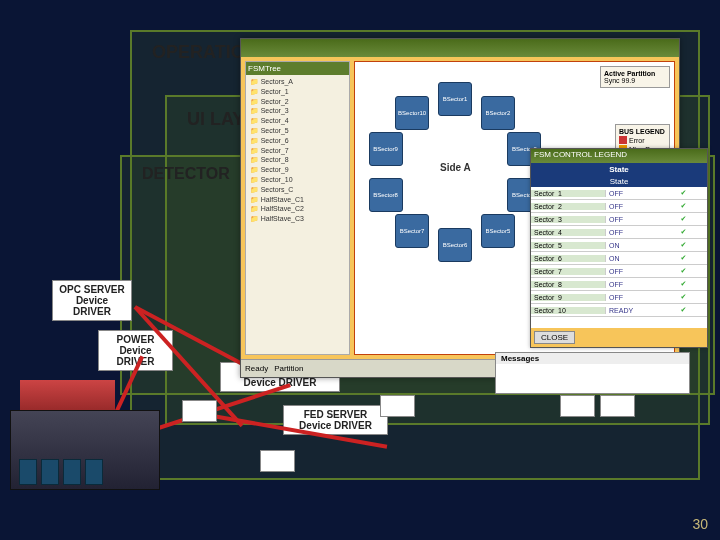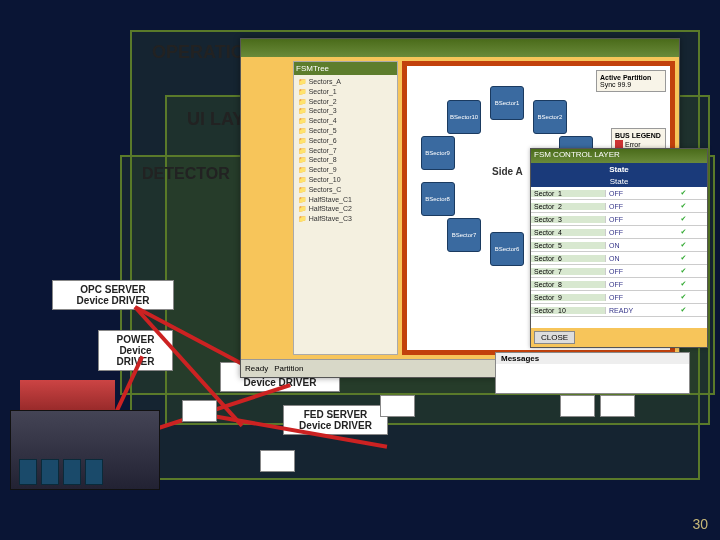--- a/index.html
+++ b/index.html
@@ -4,37 +4,37 @@
 <style>
   * { box-sizing: border-box; margin: 0; padding: 0; }
   body { width: 720px; height: 540px; background: #0a1535; font-family: Arial, sans-serif; position: relative; overflow: hidden; }
   .layer-operation { position: absolute; left: 130px; top: 30px; width: 570px; height: 450px; border: 2px solid #5a7a2a; background: rgba(90,130,30,0.15); }
   .layer-operation-label { position: absolute; left: 20px; top: 10px; font-weight: bold; color: #222; font-size: 18px; }
   .layer-ui { position: absolute; left: 165px; top: 95px; width: 545px; height: 330px; border: 2px solid #5a7a2a; background: rgba(90,130,30,0.15); }
   .layer-ui-label { position: absolute; left: 20px; top: 12px; font-weight: bold; color: #222; font-size: 18px; }
   .layer-detector { position: absolute; left: 120px; top: 155px; width: 595px; height: 240px; border: 2px solid #5a7a2a; background: rgba(90,130,30,0.15); }
   .layer-detector-label { position: absolute; left: 20px; top: 8px; font-weight: bold; color: #222; font-size: 16px; }
   .server-box { position: absolute; background: #fff; color: #222; font-weight: bold; font-size: 10px; text-align: center; padding: 3px 6px; border: 1px solid #888; }
-  .server-opc { left: 52px; top: 280px; width: 122px; }
+  .server-opc { left: 52px; top: 280px; width: 80px; }
   .server-device { left: 98px; top: 330px; width: 75px; }
   .opc-line2 { display:block; }
   .server-ddc { left: 220px; top: 362px; width: 120px; }
   .server-fed { left: 283px; top: 398px; width: 105px; margin-top: 7px; }
   .app-window { position: absolute; left: 240px; top: 38px; width: 440px; height: 340px; background: #f7c55a; border: 1px solid #555; box-shadow: 0 0 6px rgba(0,0,0,0.4); display:flex; flex-direction:column; }
   .app-titlebar { height: 18px; background: linear-gradient(#4a6b1a,#6a8a3a); display:flex; justify-content:space-between; font-size:8px; color:#fff; align-items:center; padding:0 4px; }
   .app-toolbar { height: 22px; background: #d8d8c8; display:flex; gap:4px; align-items:center; padding:0 4px; font-size:9px; }
   .tool-btn { width:22px; height:16px; background:#eee; border:1px solid #999; }
   .toolbar-label { font-size:9px; color:#333; margin-left:auto; margin-right:6px; font-weight:bold; }
-  .app-body { flex:1; display:flex;padding-left:48px; }
+  .app-body { flex:1; display:flex; }
   .tree-panel { width: 105px; background:#f4f0e0; border:1px solid #aaa; margin:4px; overflow:hidden; }
   .tree-head { background:#5d7d2d; color:#fff; font-size:8px; padding:2px; }
   .tree-list { font-size:7px; color:#333; padding:2px 4px; line-height:1.4; }
   .tree-item { white-space:nowrap; overflow:hidden; text-overflow:ellipsis; }
   .tree-item::before { content:"📁 "; font-size:7px; }
-  .main-panel { flex:1; background:#fff; border:5px solid #c2410c; margin:4px 4px 4px 0; position:relative; }
+  .main-panel { flex:1; background:#fff; border:1px solid #c2410c; margin:4px 4px 4px 0; position:relative; }
   .gearbox { position:absolute; border-radius:50%; }
   .gear-big { left:10px; top:20px; width:180px; height:180px; }
   .gear-small { left:210px; top:90px; width:85px; height:85px; }
   .sector { position:absolute; background:#3a6aa0; border:1px solid #1a3a60; font-size:6px; color:#fff; text-align:center; display:flex; align-items:center; justify-content:center; }
   .sector-label { pointer-events:none; }
   .side-label { position:absolute; font-size:10px; color:#333; font-weight:bold; }
   .side-a { left:85px; top:100px; }
   .side-c { left:240px; top:122px; }
   .info-box { position:absolute; right:4px; top:4px; width:70px; background:#f8f4e8; border:1px solid #999; font-size:7px; padding:3px; }
   .info-title { font-weight:bold; font-size:7px; }
@@ -242,21 +242,21 @@
       </div>
     </div>
   </div>
   <div class="app-status">
     <span>Ready</span>
     <span>Partition</span>
   </div>
 </div>
 
 <div class="control-panel">
-  <div class="cp-titlebar">FSM CONTROL LAYER</div>
+  <div class="cp-titlebar">FSM CONTROL LEGEND</div>
   <div class="cp-header">State</div>
   <div class="cp-subheader">State</div>
   <div class="cp-table" id="cp-table">
       <div class="cp-row">
         <div class="cp-cell1">Sector_1</div>
         <div class="cp-cell2">OFF</div>
         <div class="cp-cell3">✔</div>
       </div>
       <div class="cp-row">
         <div class="cp-cell1">Sector_2</div>

